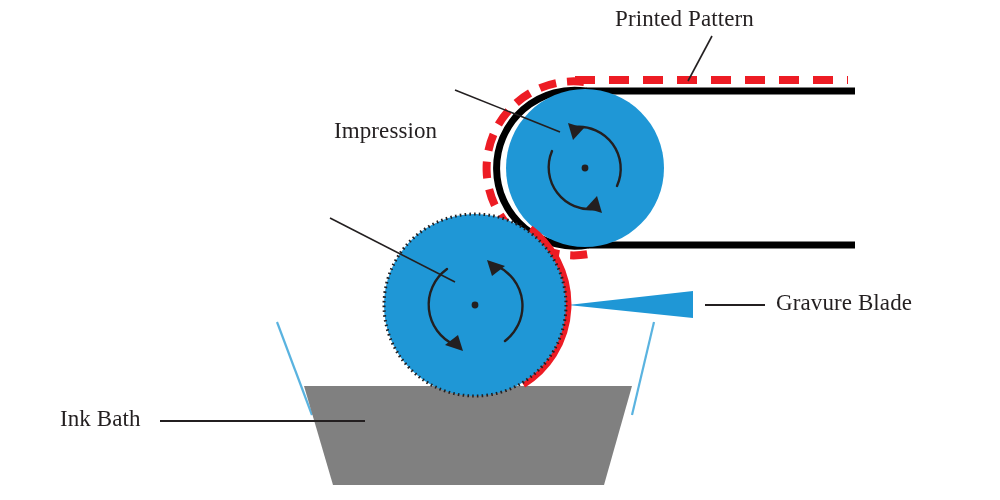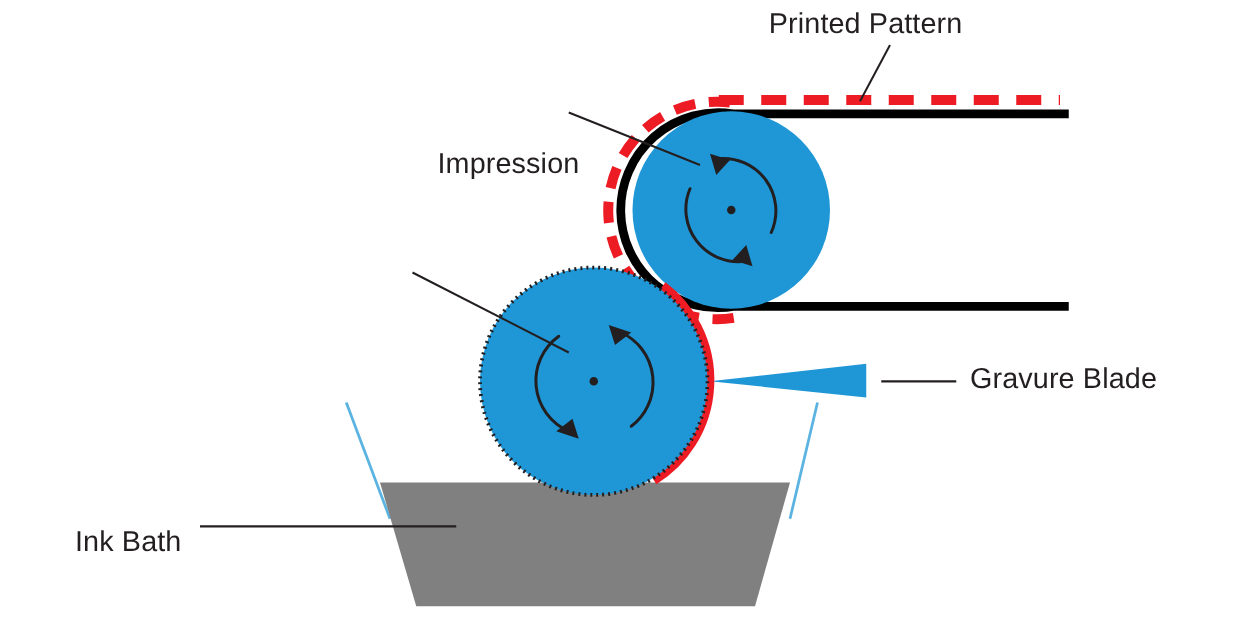--- a/index.html
+++ b/index.html
@@ -23,31 +23,31 @@
   svg.canvas {
     position: absolute;
     left: 0; top: 0;
     width: 1000px;
     height: 500px;
     display: block;
   }
   .lbl {
     position: absolute;
     color: #231f20;
-    font-family: Liberation Sans, sans-serif;
+    font-family: Liberation Serif, serif;
     font-size: 23px;
     line-height: 29px;
     white-space: pre;
     letter-spacing: 0.1px;
   }
-  #label-impression-cylinder { left: 334px; top: 58px; text-align: center; margin-left: 16px; }
+  #label-impression-cylinder { left: 334px; top: 58px; text-align: center; }
   #label-gravure-cylinder    { left: 186px; top: 192px; }
   #label-printed-pattern     { left: 615px; top: 4px; }
   #label-doctor-blade        { left: 776px; top: 288px; }
-  #label-ink-bath            { left: 60px; top: 419px; }
+  #label-ink-bath            { left: 60px; top: 404px; }
 </style>
 </head>
 <body>
 
 <div id="diagram-root">
 
   <svg class="canvas" viewBox="0 0 1000 500" xmlns="http://www.w3.org/2000/svg">
 
     <g>
 

